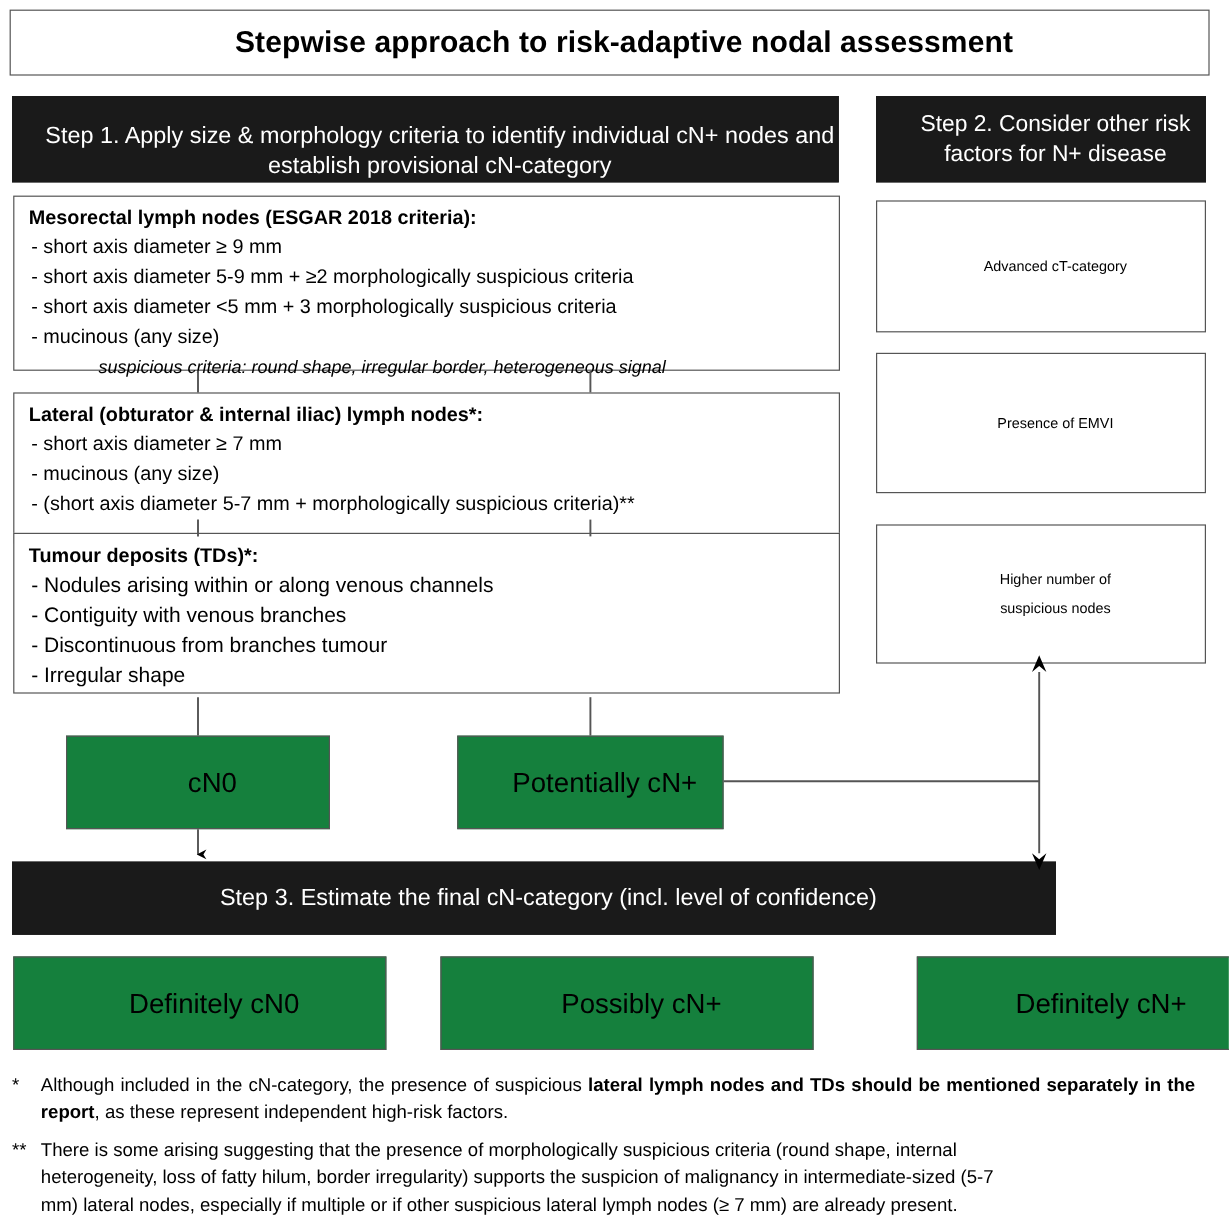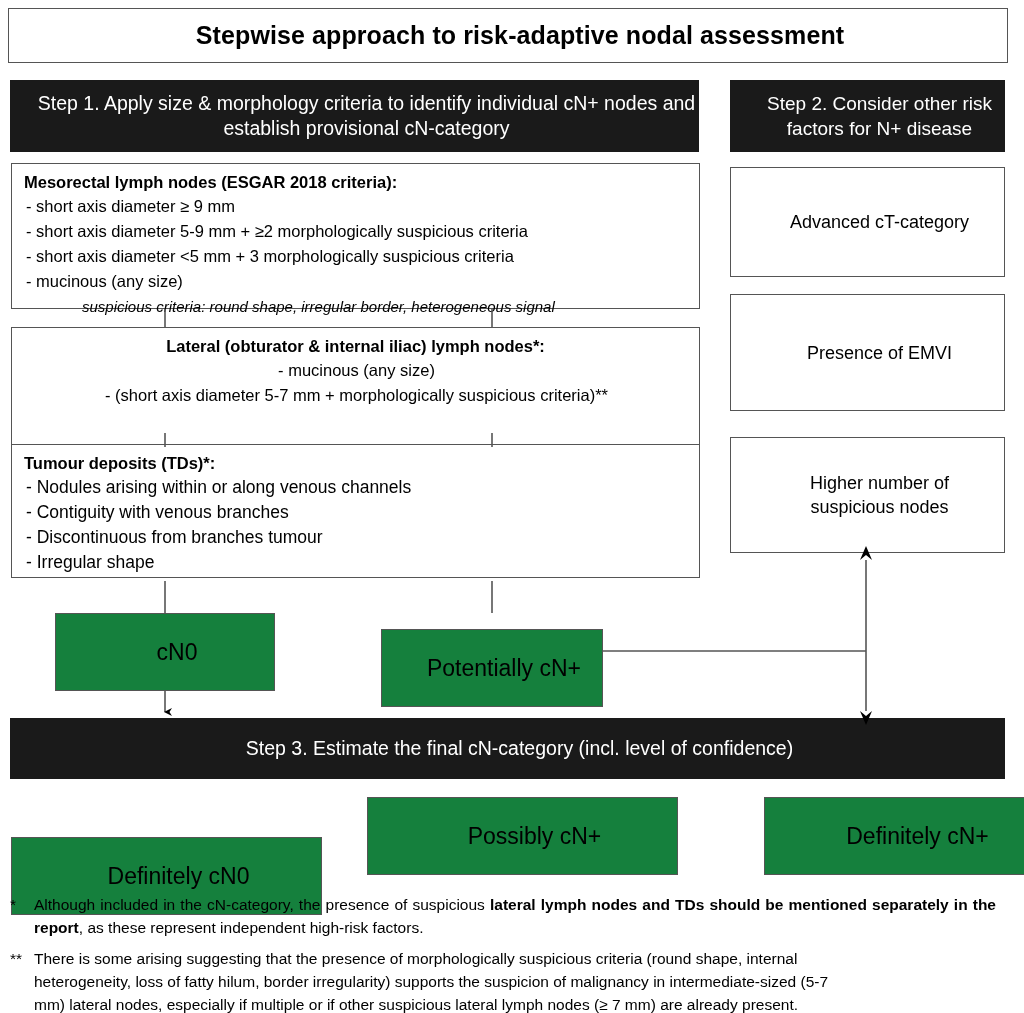--- a/index.html
+++ b/index.html
@@ -9,49 +9,49 @@
 
   .box{position:absolute;box-sizing:border-box;border:1.5px solid #555;background:#fff;padding-left:24px;}
   .black{background:#1a1a1a;border:1.5px solid #1a1a1a;color:#fff;}
   .grey{background:#15803d;border:1.5px solid #555;}
 
   .center{display:flex;align-items:center;justify-content:center;text-align:center;}
 
   .title-box{left:8px;top:8px;width:1000px;height:55px;}
   .title-text{font-size:25px;font-weight:bold;letter-spacing:.1px;}
 
-  .step1-hdr{left:10px;top:80px;width:689px;height:72px;}
+  .step1-hdr{left:10px;top:80px;width:689px;height:72px;align-items:flex-end;}
   .step1-hdr .t{font-size:19.5px;line-height:25px;}
   .step2-hdr{left:730px;top:80px;width:275px;height:72px;}
   .step2-hdr .t{font-size:19px;line-height:25px;}
 
   .crit{left:11px;width:689px;padding:9px 12px 0 0;}
   .crit-a{top:163px;height:146px;}
-  .crit-b{top:327px;height:126px;text-align:center;}
+  .crit-b{top:327px;height:126px;}
   .crit-c{top:444px;height:134px;}
   .crit h4{margin:0 0 2px 12px;font-size:16.5px;font-weight:bold;}
   .crit ul{margin:0;padding:0;list-style:none;}
   .crit li{font-size:16.5px;line-height:25px;margin-left:14px;}
   .crit li.big{font-size:17.5px;}
   .crit .note{font-size:15px;font-style:italic;margin:2px 0 0 70px;line-height:22px;}
 
-  .rf{left:730px;width:275px;font-size:18px;line-height:24px;}
+  .rf{left:730px;width:275px;font-size:12px;line-height:24px;}
   .rf1{top:167px;height:110px;}
   .rf2{top:294px;height:117px;}
   .rf3{top:437px;height:116px;}
 
   .node{height:78px;font-size:23px;}
   .cn0{left:55px;top:613px;width:220px;}
-  .pcn{left:381px;top:613px;width:222px;margin-top:16px;}
+  .pcn{left:381px;top:613px;width:222px;}
 
-  .step3{left:10px;top:718px;width:995px;height:61px;}
+  .step3{left:10px;top:718px;width:870px;height:61px;}
   .step3 .t{font-size:19.5px;}
 
   .out{top:797px;height:78px;font-size:23px;}
-  .out1{left:11px;width:311px;margin-top:40px;}
+  .out1{left:11px;width:311px;}
   .out2{left:367px;width:311px;}
   .out3{left:764px;width:283px;}
 
   svg.lines{position:absolute;left:0;top:0;width:1024px;height:1013px;pointer-events:none;}
 
   .fn{position:absolute;font-size:15.5px;line-height:23px;text-align:justify;}
   .fn .mk{position:absolute;left:0;top:0;font-weight:normal;}
   .fn .bd{display:inline;font-weight:bold;}
   .fn1{left:10px;top:893px;width:986px;}
   .fn2{left:10px;top:947px;width:986px;}
@@ -83,20 +83,21 @@
       <li>- short axis diameter 5-9 mm + ≥2 morphologically suspicious criteria</li>
       <li>- short axis diameter &lt;5 mm  + 3   morphologically suspicious criteria</li>
       <li>- mucinous (any size)</li>
     </ul>
     <div class="note">suspicious criteria: round shape, irregular border, heterogeneous signal</div>
   </div>
 
   <div class="box crit crit-b">
     <h4>Lateral (obturator &amp; internal iliac) lymph nodes*:</h4>
     <ul>
+      <li>- short axis diameter ≥ 7 mm</li>
       <li>- mucinous (any size)</li>
       <li>- (short axis diameter 5-7 mm + morphologically suspicious criteria)**</li>
     </ul>
   </div>
 
   <div class="box crit crit-c">
     <h4>Tumour deposits (TDs)*:</h4>
     <ul>
       <li class="big">- Nodules arising within or along venous channels</li>
       <li class="big">- Contiguity with venous branches</li>

